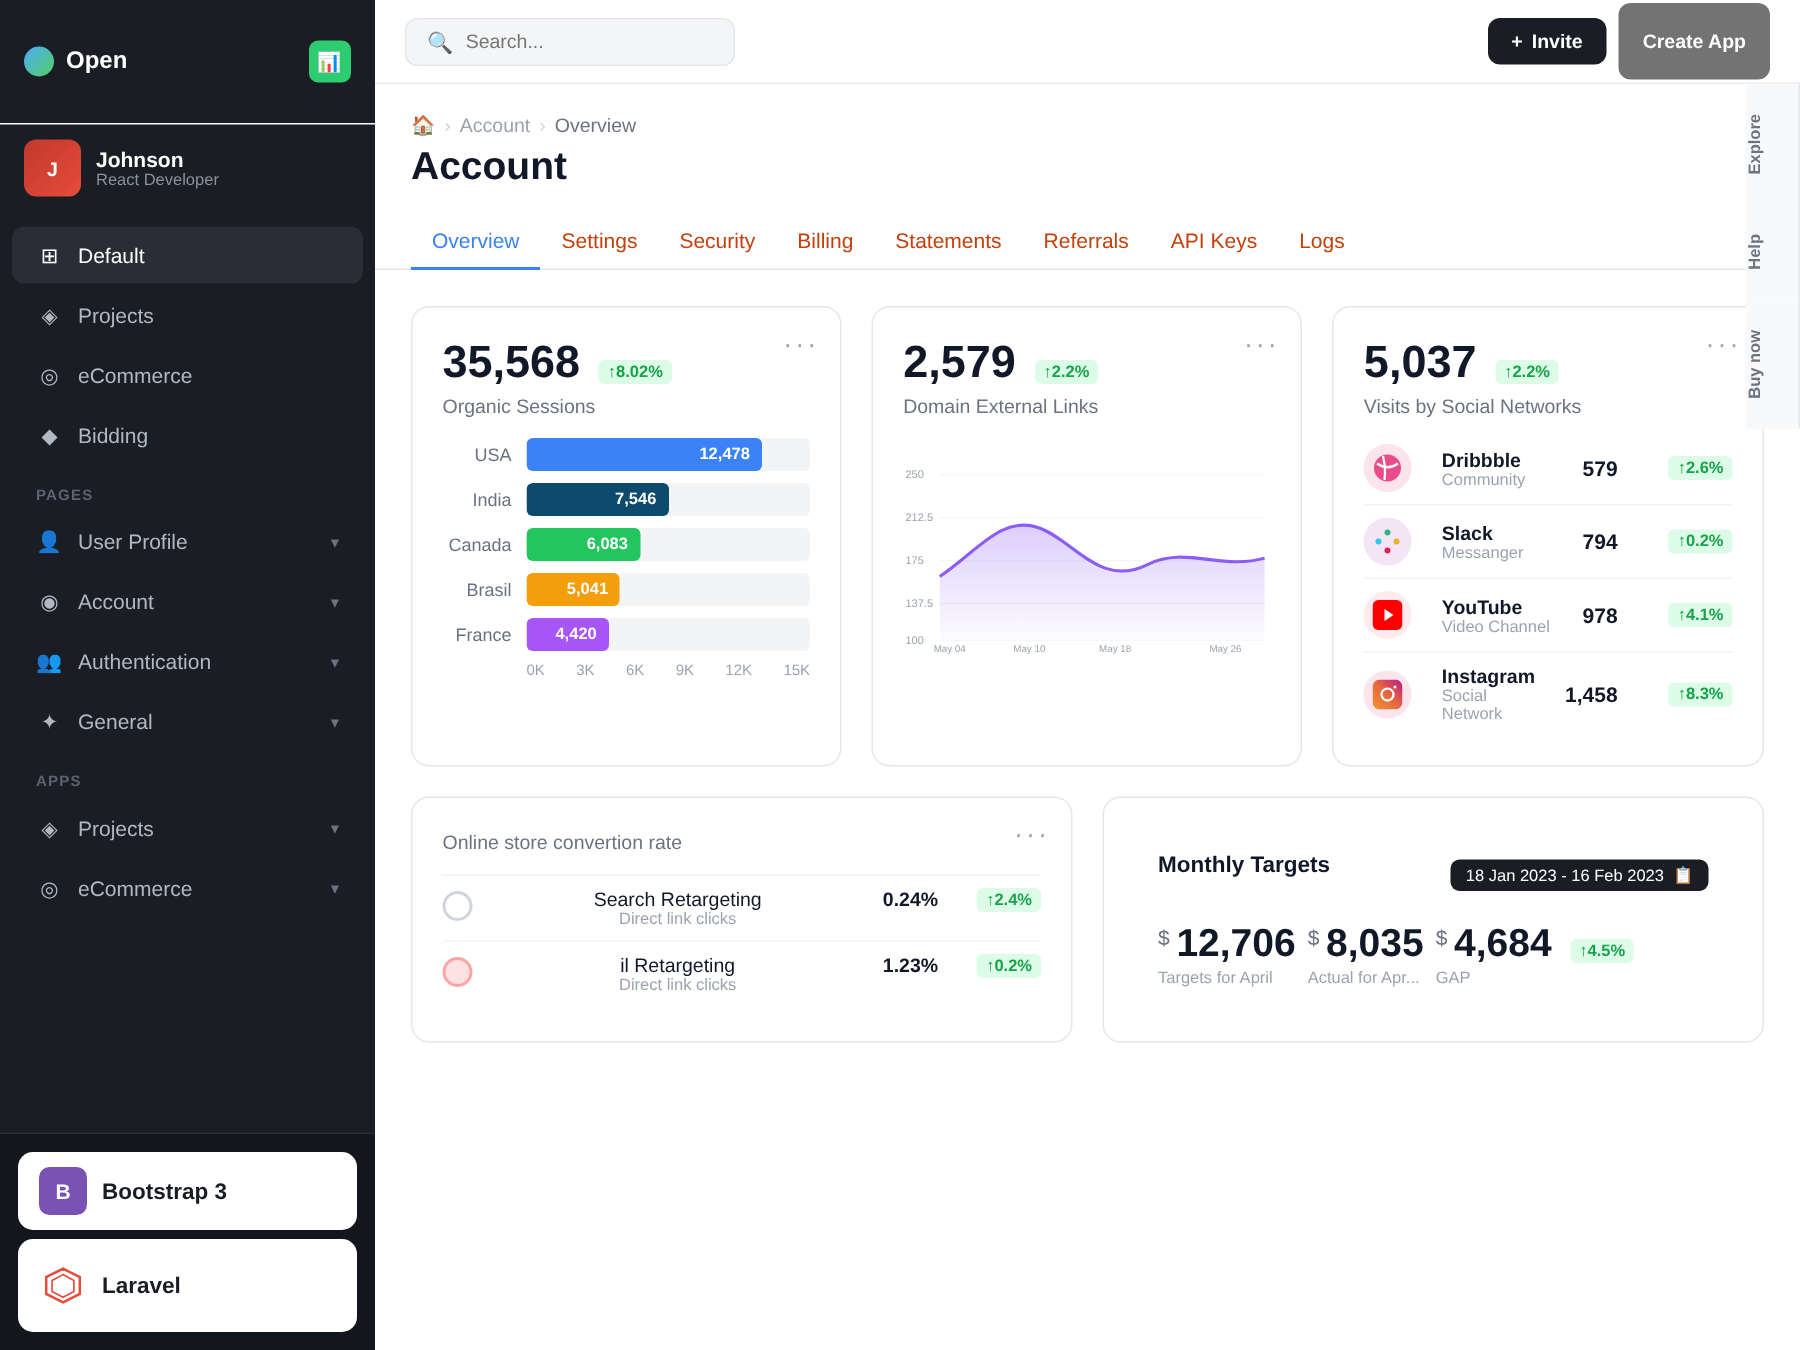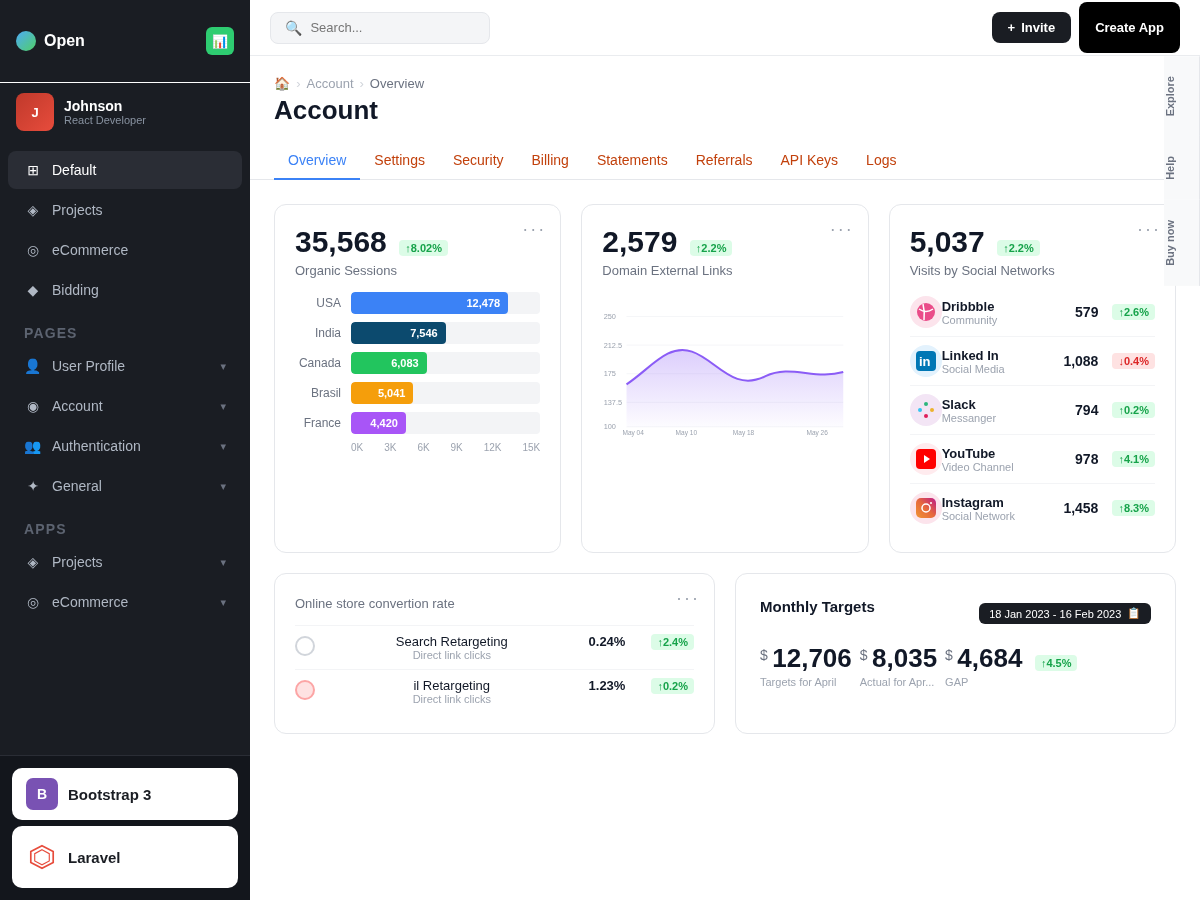--- a/index.html
+++ b/index.html
@@ -14,30 +14,30 @@
     .sidebar-icon-btn { width: 28px; height: 28px; background: #2ecc71; border-radius: 6px; display: flex; align-items: center; justify-content: center; cursor: pointer; font-size: 13px; }
     .user-section { padding: 10px 16px; display: flex; align-items: center; gap: 10px; }
     .user-avatar { width: 38px; height: 38px; border-radius: 8px; background: linear-gradient(135deg, #e74c3c, #c0392b); display: flex; align-items: center; justify-content: center; font-size: 14px; font-weight: bold; overflow: hidden; }
     .user-info .user-name { font-size: 14px; font-weight: 600; }
     .user-info .user-role { font-size: 11px; color: #8892a0; }
     .sidebar-nav { flex: 1; overflow-y: auto; padding: 8px 0; }
     .nav-item { display: flex; align-items: center; gap: 10px; padding: 10px 16px; cursor: pointer; border-radius: 8px; margin: 2px 8px; font-size: 14px; color: #b0b8c4; transition: background 0.15s; }
     .nav-item.active { background: #2a2d35; color: #fff; }
     .nav-item .nav-icon { width: 18px; height: 18px; display: flex; align-items: center; justify-content: center; flex-shrink: 0; }
     .nav-item .chevron { margin-left: auto; font-size: 11px; color: #6b7280; }
-    .section-label { font-size: 14px; font-weight: 700; color: #5c6370; letter-spacing: 0.08em; padding: 14px 24px 4px; text-transform: uppercase; }
+    .section-label { font-size: 10px; font-weight: 700; color: #5c6370; letter-spacing: 0.08em; padding: 14px 24px 4px; text-transform: uppercase; }
 
     
     .main { flex: 1; display: flex; flex-direction: column; overflow: hidden; position: relative; }
     .topbar { background: #fff; padding: 10px 20px; display: flex; align-items: center; justify-content: space-between; border-bottom: 1px solid #eaecef; height: 56px; flex-shrink: 0; }
     .search-box { display: flex; align-items: center; gap: 8px; background: #f4f5f7; border: 1px solid #e5e7eb; border-radius: 8px; padding: 7px 14px; width: 220px; }
     .search-box input { border: none; background: transparent; outline: none; font-size: 13px; color: #6b7280; width: 100%; }
     .topbar-actions { display: flex; align-items: center; gap: 8px; }
     .btn-invite { background: #1a1d23; color: #fff; border: none; padding: 8px 16px; border-radius: 8px; font-size: 13px; font-weight: 600; cursor: pointer; display: flex; align-items: center; gap: 6px; }
-    .btn-create { background: #000000; color: #fff; border: none; padding: 18px 16px; border-radius: 8px; font-size: 13px; font-weight: 600; cursor: pointer; }
+    .btn-create { background: #737373; color: #fff; border: none; padding: 18px 16px; border-radius: 8px; font-size: 13px; font-weight: 600; cursor: pointer; }
 
     .content-area { flex: 1; overflow-y: auto; background: #fff; }
     .page-header { padding: 20px 24px 0; }
     .breadcrumb { display: flex; align-items: center; gap: 6px; font-size: 13px; color: #9ca3af; margin-bottom: 4px; }
     .breadcrumb span { color: #6b7280; }
     .breadcrumb a { color: #9ca3af; text-decoration: none; }
     .breadcrumb .sep { color: #d1d5db; }
     .page-title { font-size: 26px; font-weight: 700; color: #111827; margin-bottom: 16px; }
 
     .tabs { display: flex; gap: 0; border-bottom: 1px solid #e5e7eb; padding: 0 24px; }
@@ -61,21 +61,21 @@
     .bar-fill { height: 100%; border-radius: 4px; display: flex; align-items: center; justify-content: flex-end; padding-right: 8px; font-size: 11px; font-weight: 600; color: #fff; }
     .bar-axis { display: flex; justify-content: space-between; margin-top: 6px; padding-left: 56px; }
     .bar-axis span { font-size: 10px; color: #9ca3af; }
 
     
     .line-chart-wrap { margin-top: 10px; }
     .line-chart-wrap svg { width: 100%; height: 160px; }
 
     
     .social-list { margin-top: 10px; }
-    .social-item { display: flex; align-items: center; gap: 0; padding: 8px 0; border-bottom: 1px solid #f3f4f6; }
+    .social-item { display: flex; align-items: center; gap: 20px; padding: 8px 0; border-bottom: 1px solid #f3f4f6; }
     .social-item:last-child { border-bottom: none; }
     .social-icon { width: 32px; height: 32px; border-radius: 50%; display: flex; align-items: center; justify-content: center; flex-shrink: 0; font-size: 14px; }
     .social-info { flex: 1; }
     .social-name { font-size: 13px; font-weight: 600; color: #111827; }
     .social-sub { font-size: 11px; color: #9ca3af; }
     .social-count { font-size: 14px; font-weight: 600; color: #111827; margin-right: 6px; }
 
     
     .bottom-row { grid-column: 1 / -1; display: grid; grid-template-columns: 1fr 1fr; gap: 20px; }
     .conv-card { background: #fff; border: 1px solid #e5e7eb; border-radius: 12px; padding: 20px; position: relative; }
@@ -83,21 +83,21 @@
     .retargeting-list { margin-top: 14px; text-align: center; }
     .retarget-item { display: flex; align-items: flex-start; gap: 10px; padding: 8px 0; border-top: 1px solid #f3f4f6; }
     .retarget-icon { width: 20px; height: 20px; border-radius: 50%; border: 2px solid #d1d5db; flex-shrink: 0; margin-top: 2px; }
     .retarget-icon.email { background: #fee2e2; border-color: #fca5a5; }
     .retarget-info { flex: 1; }
     .retarget-name { font-size: 13px; font-weight: 500; color: #111827; }
     .retarget-sub { font-size: 11px; color: #9ca3af; }
     .retarget-pct { font-size: 13px; font-weight: 600; color: #111827; margin-right: 8px; }
 
     
-    .targets-card { background: #fff; border: 1px solid #e5e7eb; border-radius: 12px; padding: 24px; }
+    .targets-card { background: #fff; border: 1px solid #e5e7eb; border-radius: 12px; padding: 36px; }
     .targets-title { font-size: 15px; font-weight: 600; color: #111827; margin-bottom: 14px; }
     .targets-numbers { display: flex; gap: 8px; }
     .target-item .t-label { font-size: 11px; color: #9ca3af; margin-top: 2px; }
     .t-currency { font-size: 14px; color: #6b7280; vertical-align: top; margin-top: 4px; display: inline-block; }
     .side-btn { width: 36px; padding: 20px 0; writing-mode: vertical-rl; text-orientation: mixed; transform: rotate(180deg); font-size: 11px; font-weight: 600; color: #6b7280; cursor: pointer; text-align: center; background: #f8f9fa; border-left: 1px solid #e5e7eb; }
   </style>
 </head>
 <body>
 
 <div class="sidebar">
@@ -340,34 +340,20 @@
                 </svg>
             </div>
             <div class="social-info">
               <div class="social-name">Dribbble</div>
               <div class="social-sub">Community</div>
             </div>
             <span class="social-count">579</span>
             <span class="stat-badge">↑2.6%</span>
           </div>
 
-          <div class="social-item">
-            <div class="social-icon" style="background:#e3f2fd;">
-              <svg width="20" height="20" viewBox="0 0 20 20">
-                  <rect width="20" height="20" rx="4" fill="#0077b5"></rect>
-                  <text x="3" y="15" font-size="13" fill="#fff" font-weight="bold">in</text>
-                </svg>
-            </div>
-            <div class="social-info">
-              <div class="social-name">Linked In</div>
-              <div class="social-sub">Social Media</div>
-            </div>
-            <span class="social-count">1,088</span>
-            <span class="stat-badge down">↓0.4%</span>
-          </div>
 
           <div class="social-item">
             <div class="social-icon" style="background:#f3e5f5;">
               <svg width="20" height="20" viewBox="0 0 20 20">
                 <rect x="2" y="8" width="4" height="4" rx="2" fill="#36c5f0"></rect>
                 <rect x="8" y="2" width="4" height="4" rx="2" fill="#2eb67d"></rect>
                 <rect x="14" y="8" width="4" height="4" rx="2" fill="#ecb22e"></rect>
                 <rect x="8" y="14" width="4" height="4" rx="2" fill="#e01e5a"></rect>
               </svg>
             </div>

